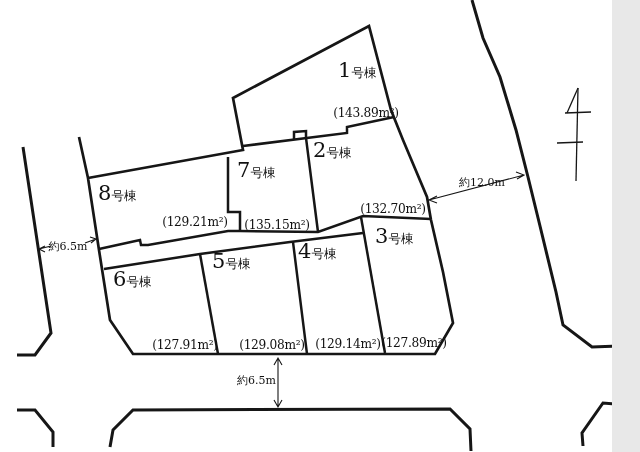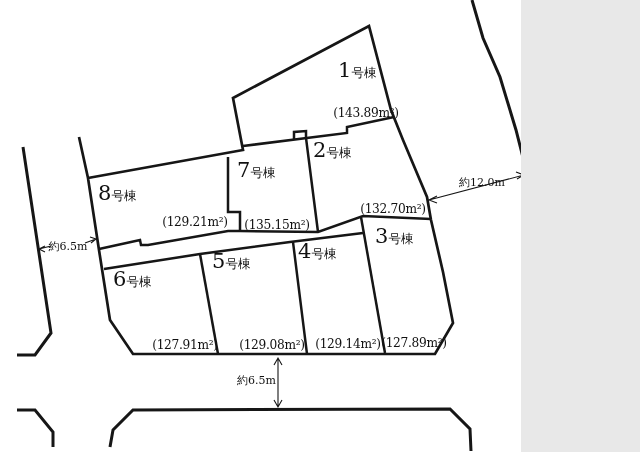--- a/index.html
+++ b/index.html
@@ -1,17 +1,17 @@
 <!DOCTYPE html>
 <html><head>
 <meta charset="utf-8">
 <style>
   html,body{margin:0;padding:0;background:#e8e8e8;}
   .stage{
-    position:relative;width:521px;height:452px;background:#ffffff;
+    position:relative;width:612px;height:452px;background:#ffffff;
     font-family:"DejaVu Serif","Liberation Serif",serif;overflow:hidden;text-align:right;
   }
   svg{position:absolute;left:0;top:0;display:block;}
   .ln{fill:none;stroke:#161616;stroke-linecap:butt;stroke-linejoin:miter;}
   .road{stroke-width:3;}
   .bound{stroke-width:2.7;}
   .divider{stroke-width:2.5;}
   .thin{stroke-width:1.1;}
   .north{stroke-width:1.3;}
   text{fill:#111111;}

